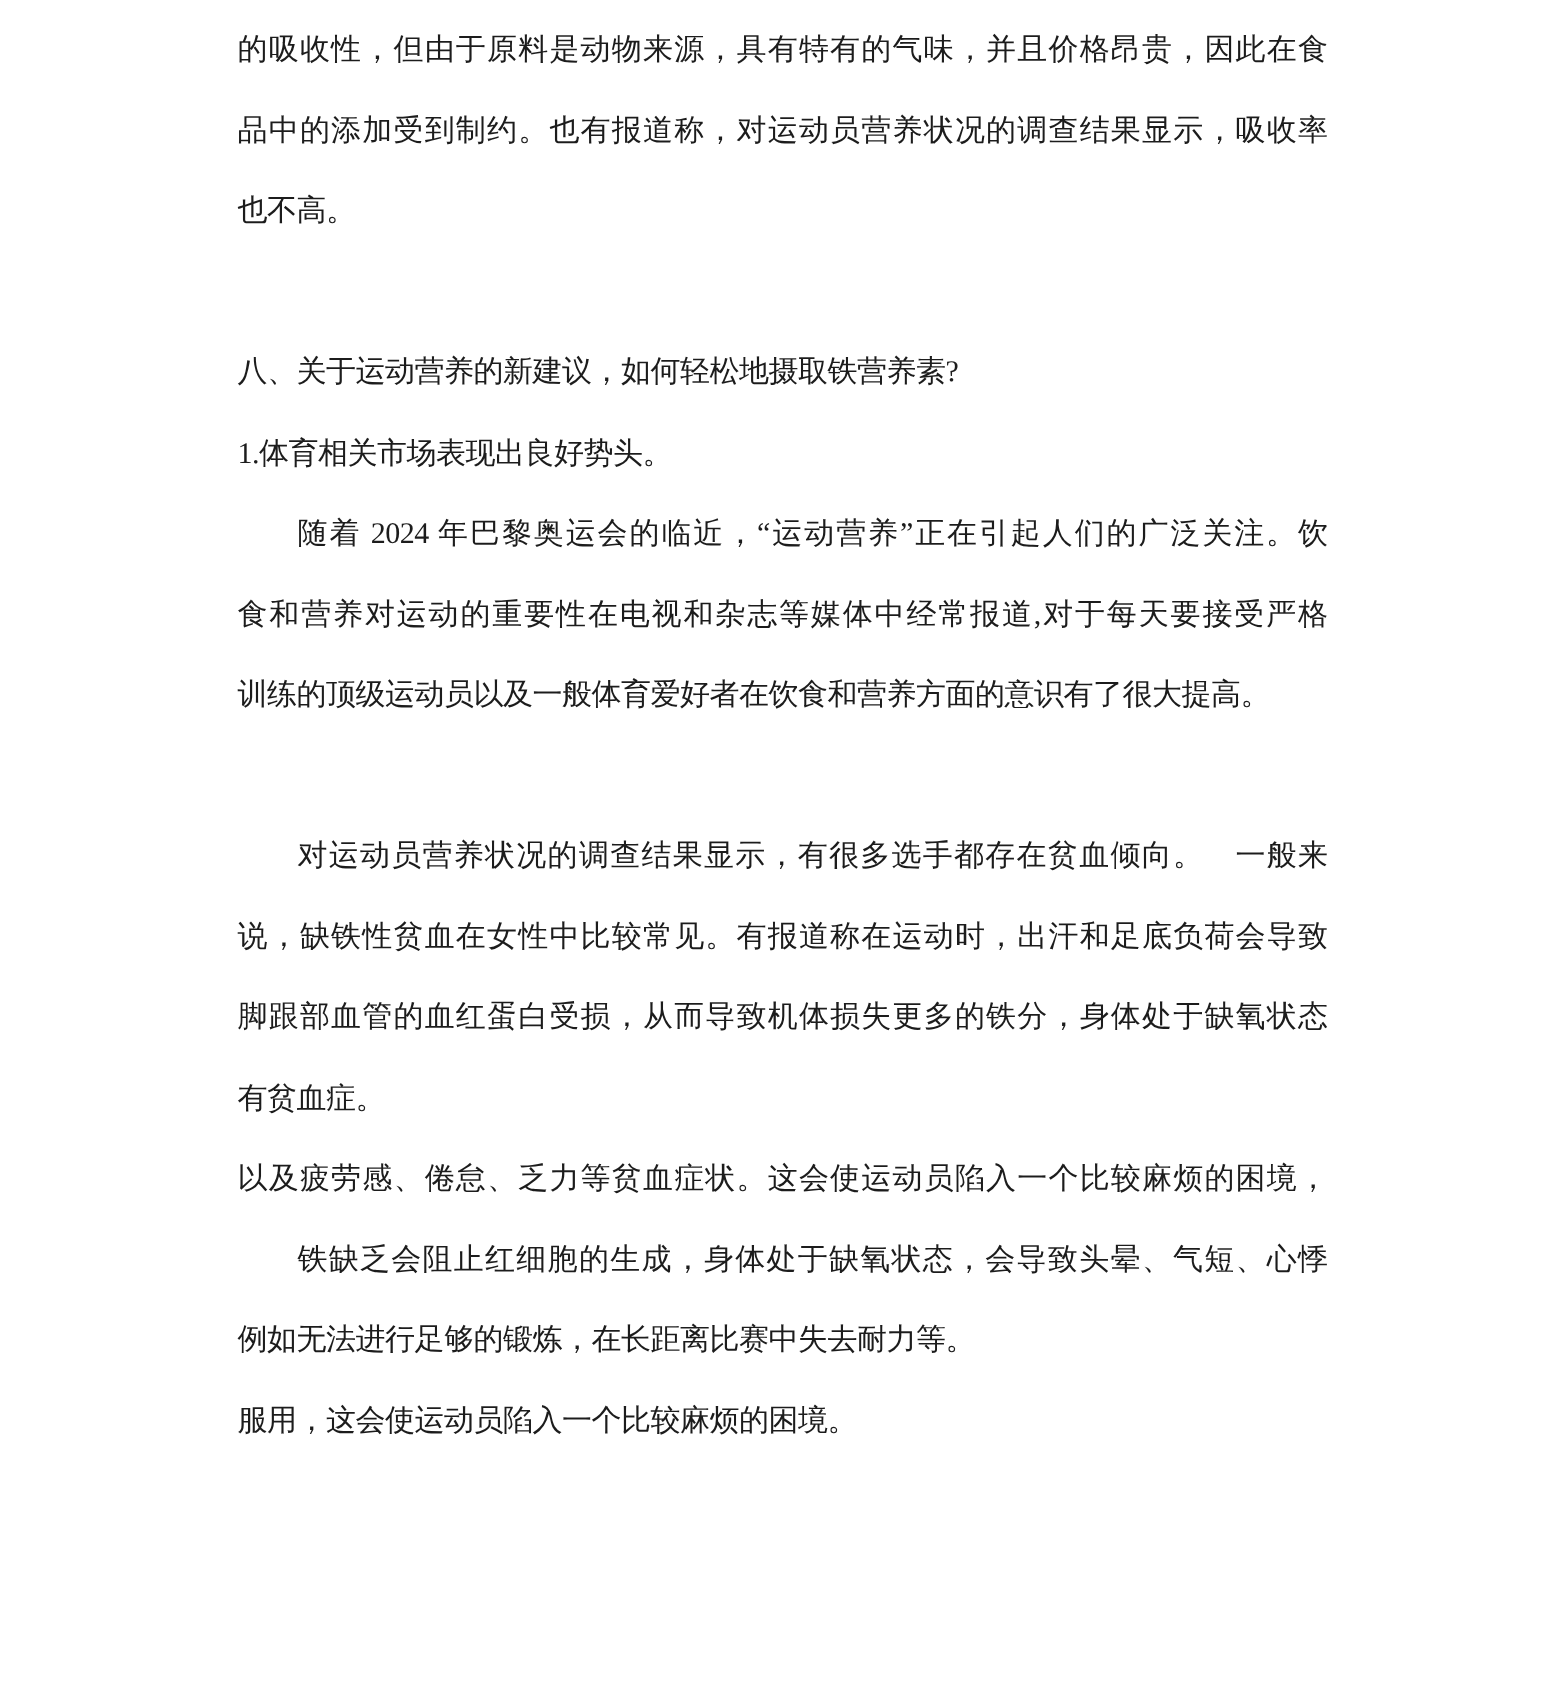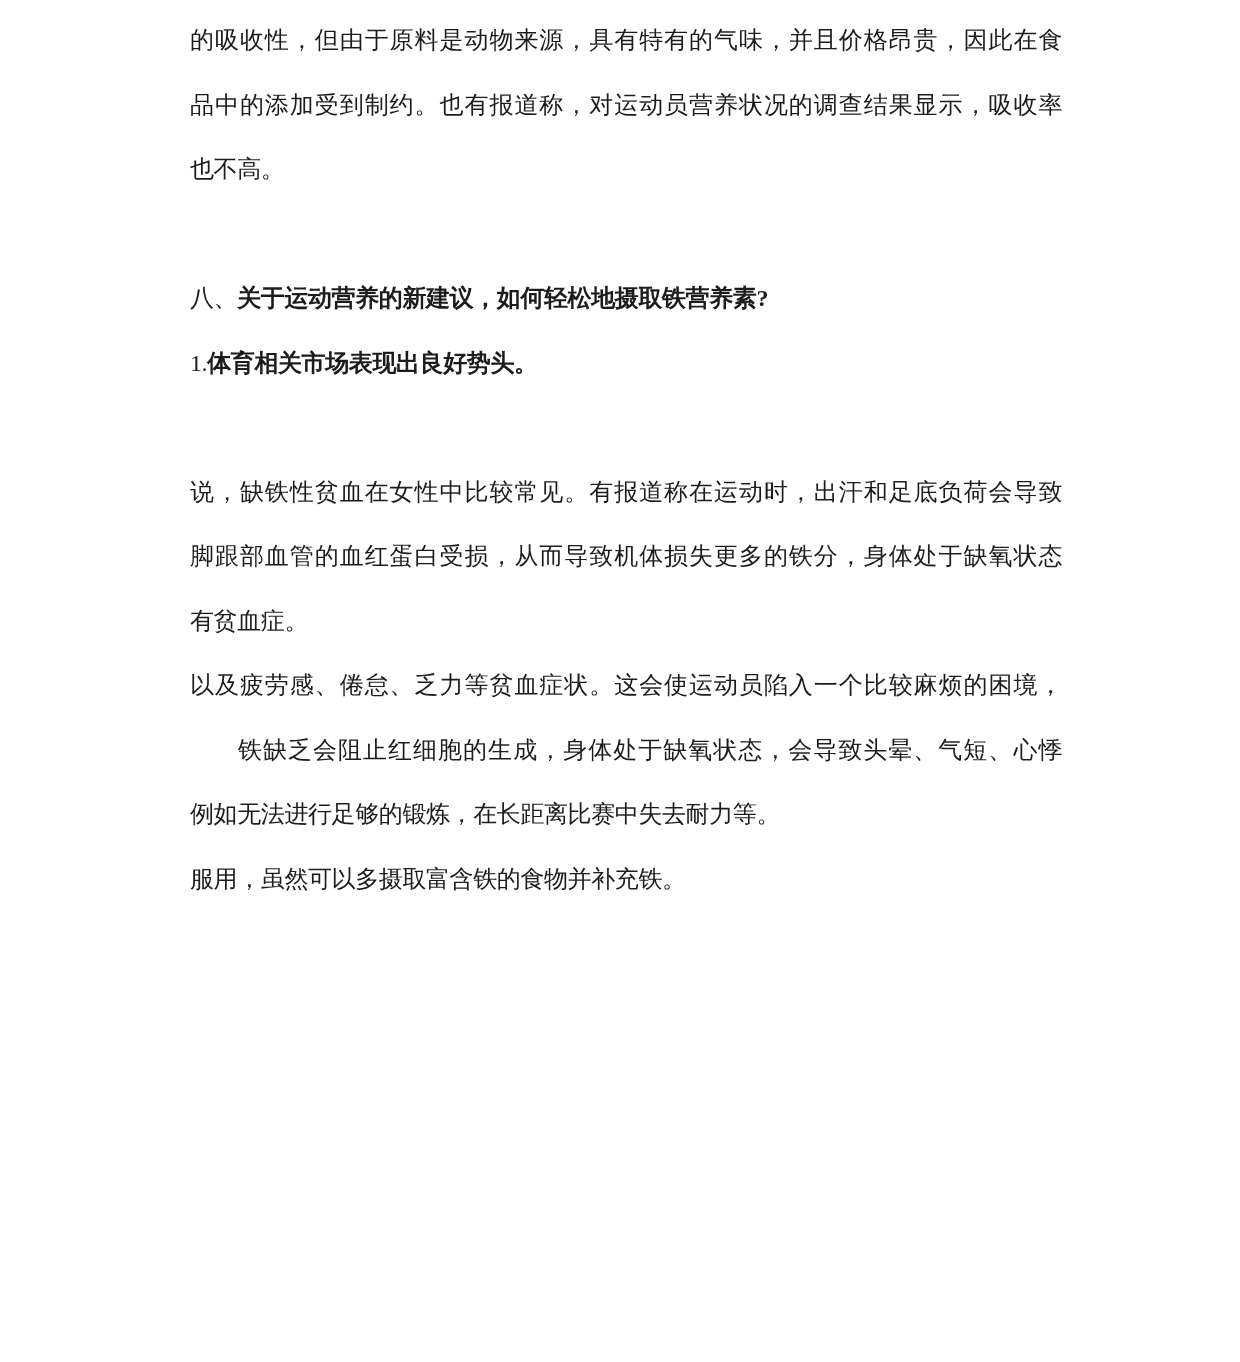--- a/index.html
+++ b/index.html
@@ -45,21 +45,21 @@
     height: 64.5px;
   }
   .heading-line {
     text-align: left;
     text-align-last: left;
   }
   .h-prefix {
     font-weight: 400;
   }
   .h-text {
-    font-weight: 700;
+    font-weight: 400;
   }
 </style>
 </head>
 <body>
 
 <div class="page">
   <div class="text-area">
 
     <div class="para">
       <div class="line">的吸收性，但由于原料是动物来源，具有特有的气味，并且价格昂贵，因此在食</div>
@@ -70,34 +70,40 @@
     <div class="spacer"></div>
 
     <div class="heading-line">
       <span class="h-prefix">八、</span><span class="h-text">关于运动营养的新建议，如何轻松地摄取铁营养素?</span>
     </div>
 
     <div class="heading-line">
       <span class="h-prefix">1.</span><span class="h-text">体育相关市场表现出良好势头。</span>
     </div>
 
+    <div class="para">
+      <div class="line indent">随着 2024 年巴黎奥运会的临近，“运动营养”正在引起人们的广泛关注。饮</div>
+      <div class="line">食和营养对运动的重要性在电视和杂志等媒体中经常报道,对于每天要接受严格</div>
+      <div class="line short">训练的顶级运动员以及一般体育爱好者在饮食和营养方面的意识有了很大提高。</div>
+    </div>
 
     <div class="spacer"></div>
 
 
     <div class="para">
+      <div class="line indent">对运动员营养状况的调查结果显示，有很多选手都存在贫血倾向。　一般来</div>
       <div class="line">说，缺铁性贫血在女性中比较常见。有报道称在运动时，出汗和足底负荷会导致</div>
       <div class="line">脚跟部血管的血红蛋白受损，从而导致机体损失更多的铁分，身体处于缺氧状态</div>
       <div class="line short">有贫血症。</div>
     </div>
 
     <div class="para">
       <div class="line">以及疲劳感、倦怠、乏力等贫血症状。这会使运动员陷入一个比较麻烦的困境，</div>
       <div class="line indent">铁缺乏会阻止红细胞的生成，身体处于缺氧状态，会导致头晕、气短、心悸</div>
       <div class="line short">例如无法进行足够的锻炼，在长距离比赛中失去耐力等。</div>
     </div>
 
     <div class="para">
-      <div class="line short">服用，虽然可以多摄取富含铁的食物并补充铁。</div>
+      <div class="line short">服用，这会使运动员陷入一个比较麻烦的困境。</div>
     </div>
 
   </div>
 </div>
 
 </body></html>

